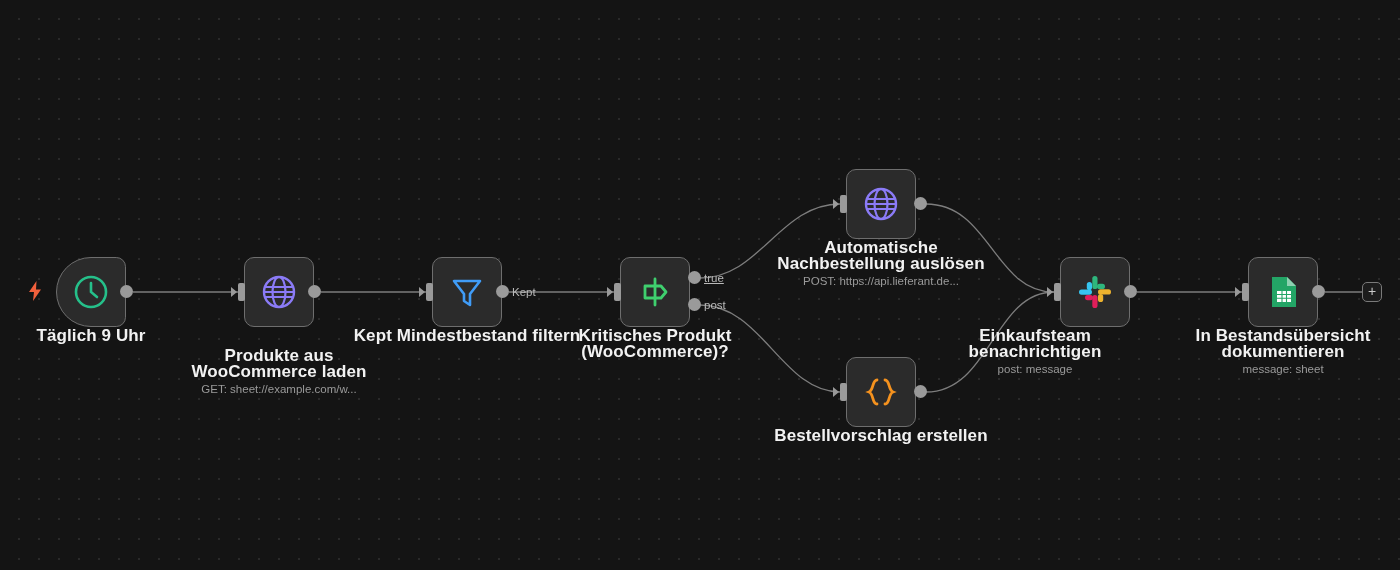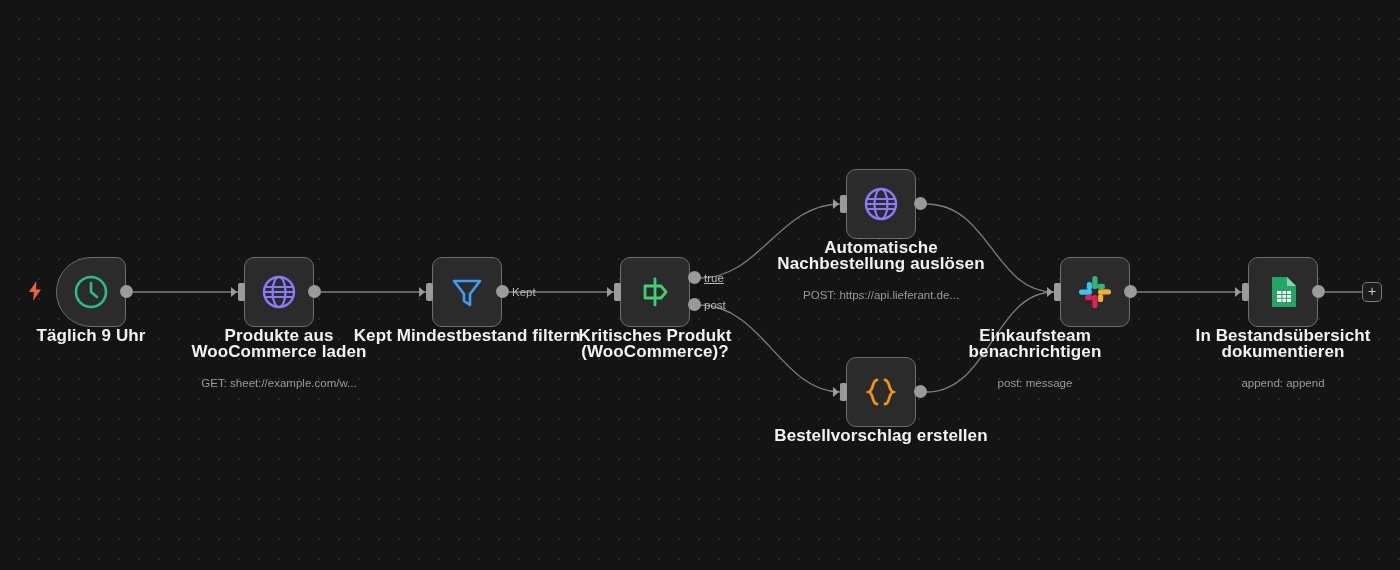--- a/index.html
+++ b/index.html
@@ -57,21 +57,21 @@
     color: #f2f2f2;
     font-size: 17px;
     font-weight: bold;
     line-height: 16px;
     letter-spacing: 0.1px;
   }
   .node-sub {
     color: #9a9a9a;
     font-size: 11.5px;
     line-height: 15px;
-    margin-top: 16px;
+    margin-top: 2px;
     white-space: nowrap;
     overflow: hidden;
     text-overflow: ellipsis;
   }
   .port {
     position: absolute;
     width: 13px;
     height: 13px;
     border-radius: 50%;
     background: #9a9a9a;
@@ -159,21 +159,21 @@
   <div class="in-tab" style="left:238px; top:283px;"></div>
   <div class="in-arrow" style="left:231px; top:287px;"></div>
   <div class="node" style="left:244px; top:257px;">
     <svg class="node-icon" viewBox="0 0 40 40">
       <circle cx="20" cy="20" r="15" fill="none" stroke="#8b7bf7" stroke-width="2.4"></circle>
       <ellipse cx="20" cy="20" rx="6.5" ry="15" fill="none" stroke="#8b7bf7" stroke-width="2.2"></ellipse>
       <path d="M5.6 15 L34.4 15 M5.6 25 L34.4 25 M5 20 L35 20" stroke="#8b7bf7" stroke-width="2.2" fill="none"></path>
     </svg>
   </div>
   <div class="port" style="left:308px; top:285px;"></div>
-  <div class="label-wrap" style="left:164px; top:328px;">
+  <div class="label-wrap" style="left:164px; top:348px;">
     <div class="node-title">Produkte aus WooCommerce laden</div>
     <div class="node-sub">GET: sheet://example.com/w...</div>
   </div>
 
   <div class="in-tab" style="left:426px; top:283px;"></div>
   <div class="in-arrow" style="left:419px; top:287px;"></div>
   <div class="node" style="left:432px; top:257px;">
     <svg class="node-icon" viewBox="0 0 40 40">
       <path d="M7 9 L33 9 L23 22 L23 33 L17 29 L17 22 Z" fill="none" stroke="#409cf7" stroke-width="2.6" stroke-linejoin="round"></path>
     </svg>
@@ -256,18 +256,18 @@
     <svg class="node-icon" viewBox="0 0 40 40">
       <path d="M9 5 L24 5 L33 14 L33 35 L9 35 Z" fill="#23a566"></path>
       <path d="M24 5 L33 14 L24 14 Z" fill="#8ed1b1"></path>
       <rect x="14" y="19" width="14" height="11" fill="#ffffff"></rect>
       <path d="M14 22.5 L28 22.5 M14 26.3 L28 26.3 M19 19 L19 30 M23.5 19 L23.5 30" stroke="#23a566" stroke-width="1.1"></path>
     </svg>
   </div>
   <div class="port" style="left:1312px; top:285px;"></div>
   <div class="label-wrap" style="left:1168px; top:328px;">
     <div class="node-title">In Bestandsübersicht dokumentieren</div>
-    <div class="node-sub">append: append</div>
+    <div class="node-sub">message: sheet</div>
   </div>
 
   <div class="plus-btn" style="left:1362px; top:282px;">+</div>
 
 </div>
 
 </body></html>

